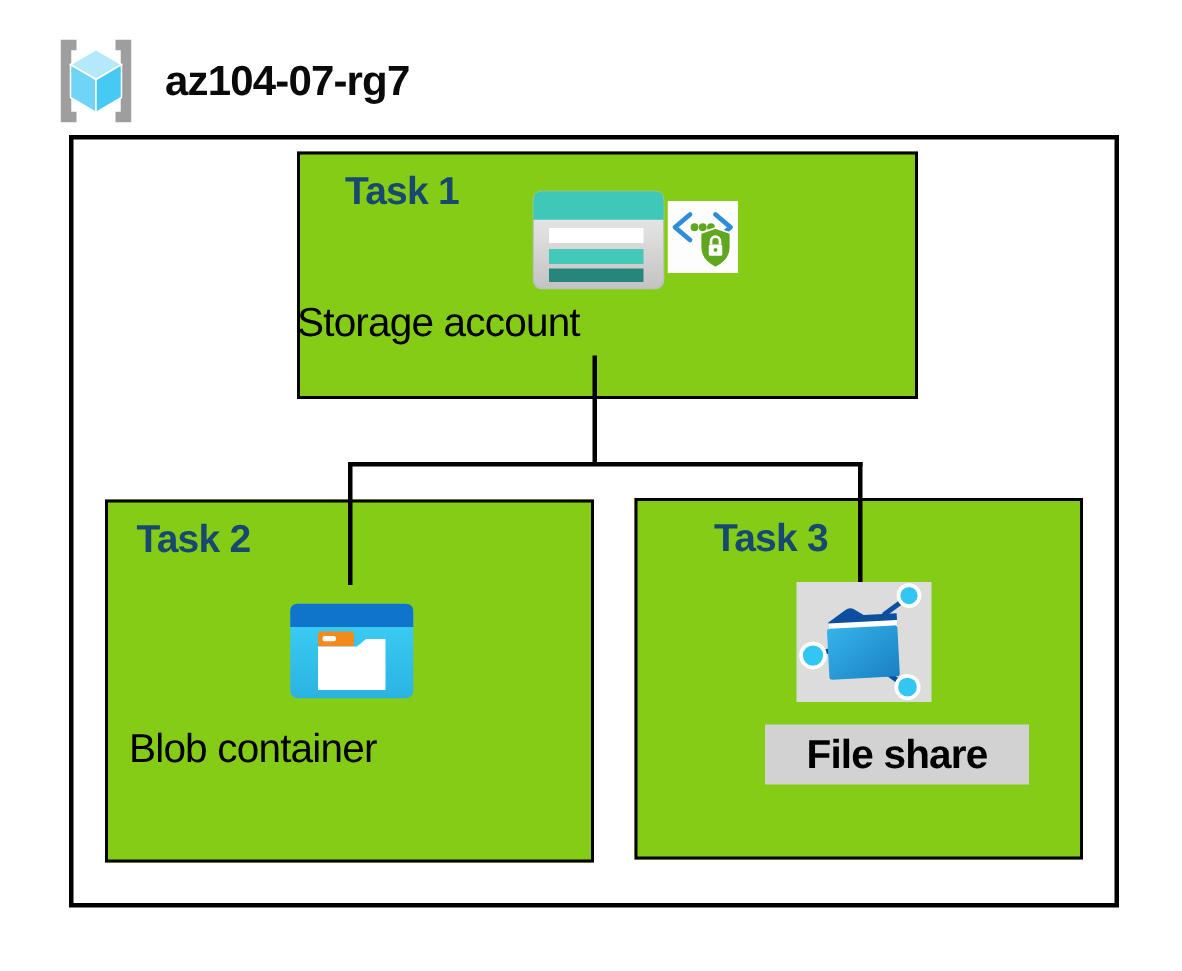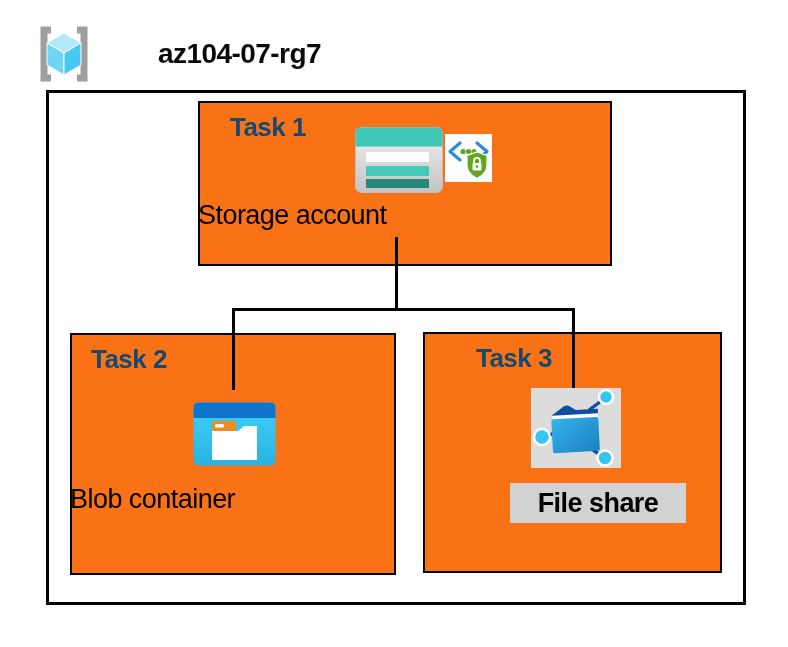--- a/index.html
+++ b/index.html
@@ -15,36 +15,35 @@
   .abs { position: absolute; }
 
   
   .rg-title {
     position: absolute;
     left: 110px; top: 38px;
     font-size: 28px;
     font-weight: 700;
     color: #0a0a0a;
     letter-spacing: -0.02em;
-    margin-left: 48px;
   }
 
   
   .outer-box {
     position: absolute;
     left: 46px; top: 90px;
     width: 700px; height: 515px;
     border: 3px solid #000000;
     background: #ffffff;
   }
 
   
   .task-box {
     position: absolute;
-    background: #f97316;
+    background: #84cc16;
     border: 2px solid #000000;
   }
   .task1 { left: 198px; top: 101px; width: 414px; height: 165px; }
   .task2 { left: 70px;  top: 333px; width: 326px; height: 242px; }
   .task3 { left: 423px; top: 332px; width: 299px; height: 241px; padding-left: 43px; }
   .task-label {
     font-size: 26px;
     font-weight: 700;
     color: #17486f;
     letter-spacing: -0.02em;
@@ -55,21 +54,21 @@
 
   
   .item-label {
     position: absolute;
     font-size: 27px;
     font-weight: 400;
     color: #000000;
     letter-spacing: -0.02em;
   }
   .label-storage { left: 198px; width: 414px; top: 200px; }
-  .label-blob    { left: 70px;  width: 302px; top: 484px; }
+  .label-blob    { left: 70px;  width: 302px; top: 484px; padding-left: 16px; }
 
   
   .line { position: absolute; background: #000000; }
 
   
   .fs-icon-bg {
     position: absolute;
     left: 531px; top: 388px;
     width: 90px; height: 80px;
     background: #dcdcdc;

